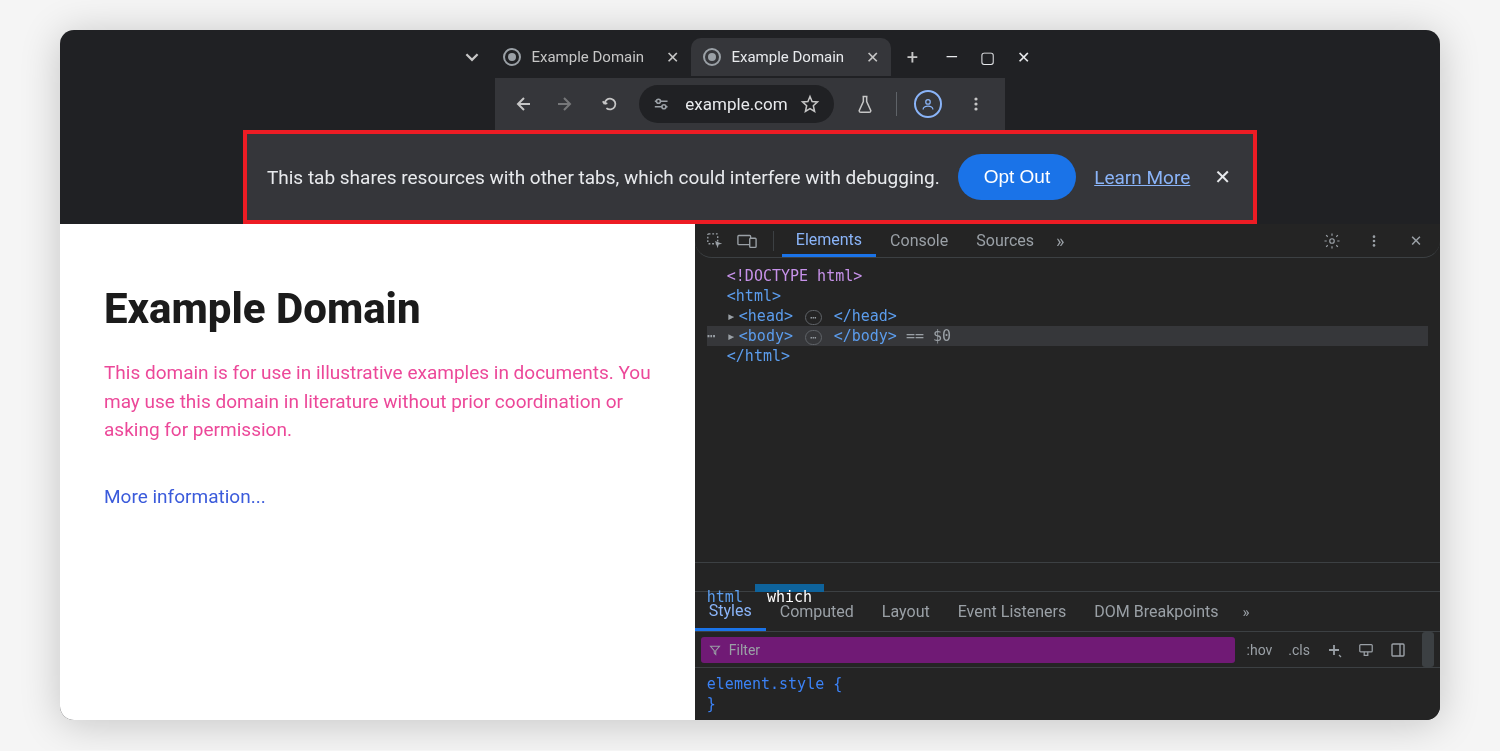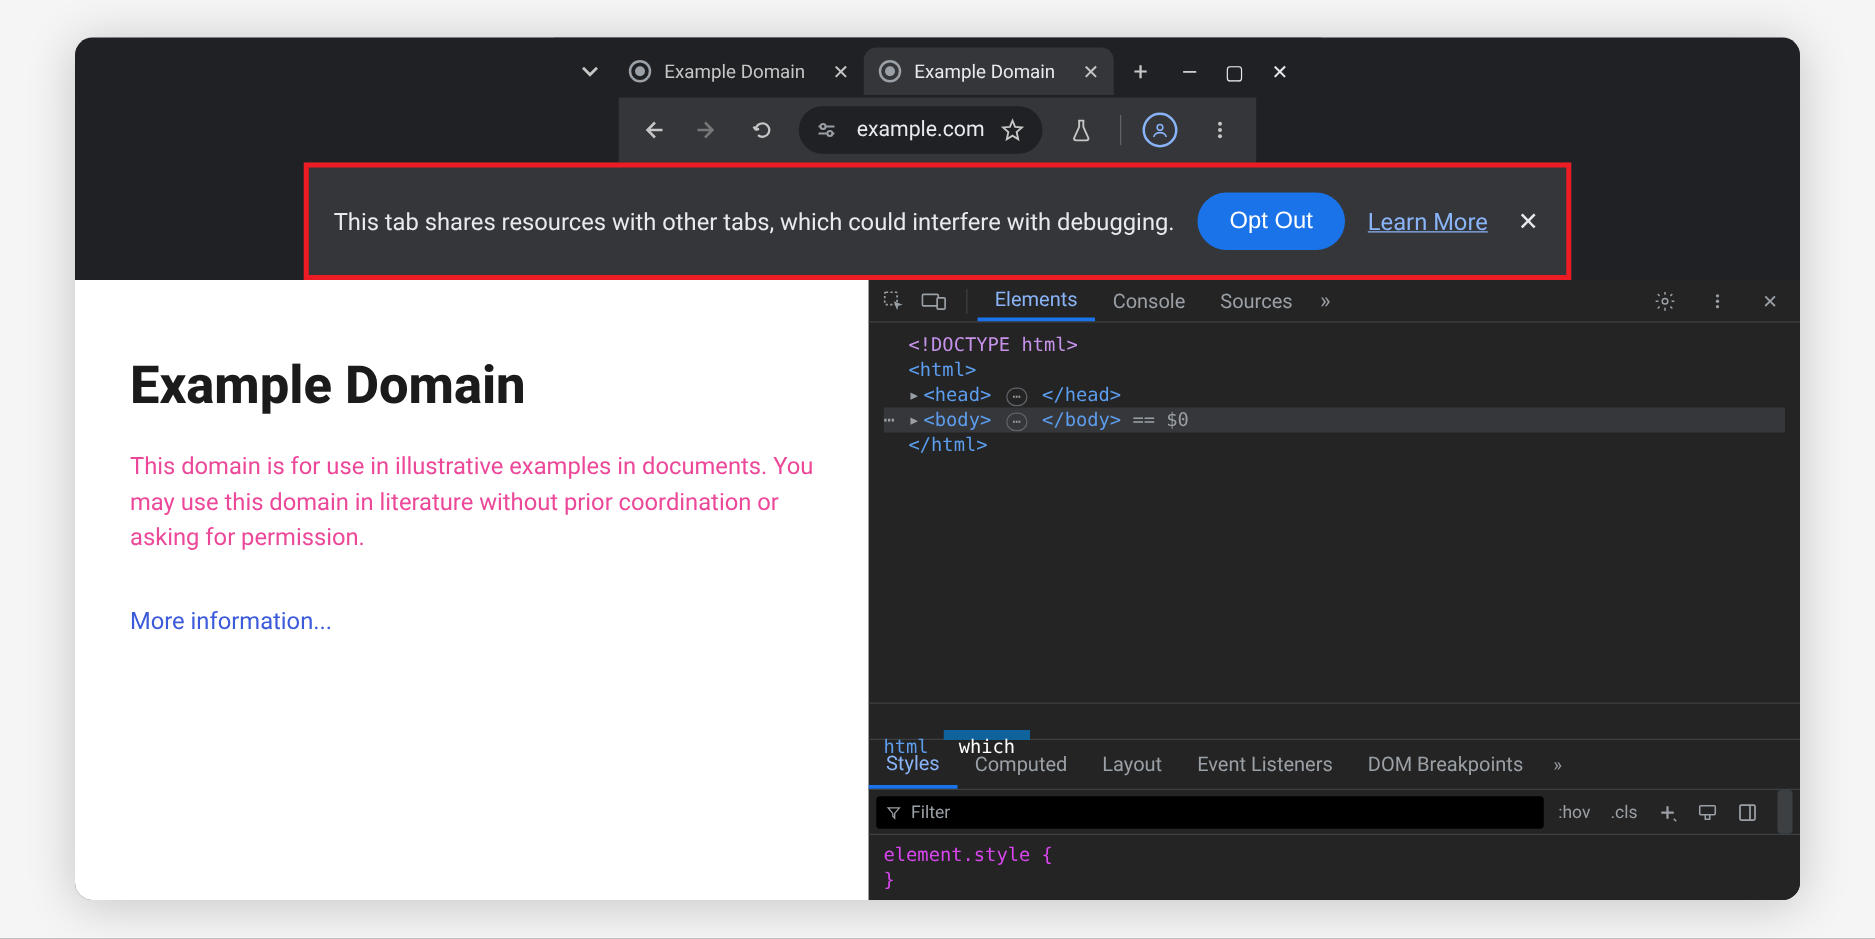--- a/index.html
+++ b/index.html
@@ -141,20 +141,21 @@
   background:#242424;
   color:#e8eaed;
   display:flex; flex-direction:column;
   font-size:15px;
 }
 .dt-tabs {
   display:flex; align-items:center;
   border-bottom:1px solid #3c4043;
   height:34px;
   padding: 0 6px;
+  border-radius: 19px;
 }
 .dt-tabs .dt-icon { color:#9aa0a6; width:28px;height:28px;display:flex;align-items:center;justify-content:center;cursor:pointer;margin-right:4px; }
 .dt-tabs .sep { width:1px;height:20px;background:#3c4043;margin:0 8px; }
 .dt-tabs .dt-tab { padding:0 14px;height:100%;display:flex;align-items:center;color:#9aa0a6;cursor:pointer;font-size:16px; }
 .dt-tabs .dt-tab.active { color:#8ab4f8; border-bottom:3px solid #1a73e8; }
 .dt-tabs .more { color:#9aa0a6;font-size:18px;cursor:pointer;padding:0 8px; }
 .dt-tabs .right { margin-left:auto;display:flex;align-items:center;gap:10px; }
 
 .dom {
   flex:1; padding: 8px 12px; font-family: Menlo, Consolas, monospace; font-size:15px; overflow:auto;
@@ -177,24 +178,24 @@
 .crumbs span.active { background:#0e639c; color:#fff; }
 
 .styles-tabs {
   display:flex;align-items:center;height:40px;border-bottom:1px solid #3c4043;
 }
 .styles-tabs .s-tab { padding:0 14px;height:100%;display:flex;align-items:center;color:#9aa0a6;cursor:pointer;font-size:16px; }
 .styles-tabs .s-tab.active { color:#8ab4f8; border-bottom:3px solid #1a73e8; }
 .filter-row {
   display:flex;align-items:center;height:36px;border-bottom:1px solid #3c4043;padding:0 6px;gap:8px;font-size:14px;
 }
-.filter-row .filter-box { flex:1; background:#000000;border-radius:3px;height:26px;display:flex;align-items:center;gap:8px;padding:0 8px;color:#9aa0a6; }
+.filter-row .filter-box { flex:1; background:#701a75;border-radius:3px;height:26px;display:flex;align-items:center;gap:8px;padding:0 8px;color:#9aa0a6; }
 .filter-row .tool { color:#9aa0a6;padding:0 4px;cursor:pointer; }
 .filter-row .scrollbar { width:12px;background:#3c4043;align-self:stretch;margin-left:4px;border-radius:3px; cursor:pointer;}
-.style-body { padding: 6px 12px; font-family: Menlo, Consolas, monospace; font-size:15px;color:#d946ef; }
+.style-body { padding: 6px 12px; font-family: Menlo, Consolas, monospace; font-size:15px;color:#3b82f6; }
 .style-body .line { padding:1px 0; }
 svg { display:block; }
 </style>
 </head>
 <body>
 
 <div class="window">
 
   <div class="tabstrip">
     <div class="tab-dropdown">

